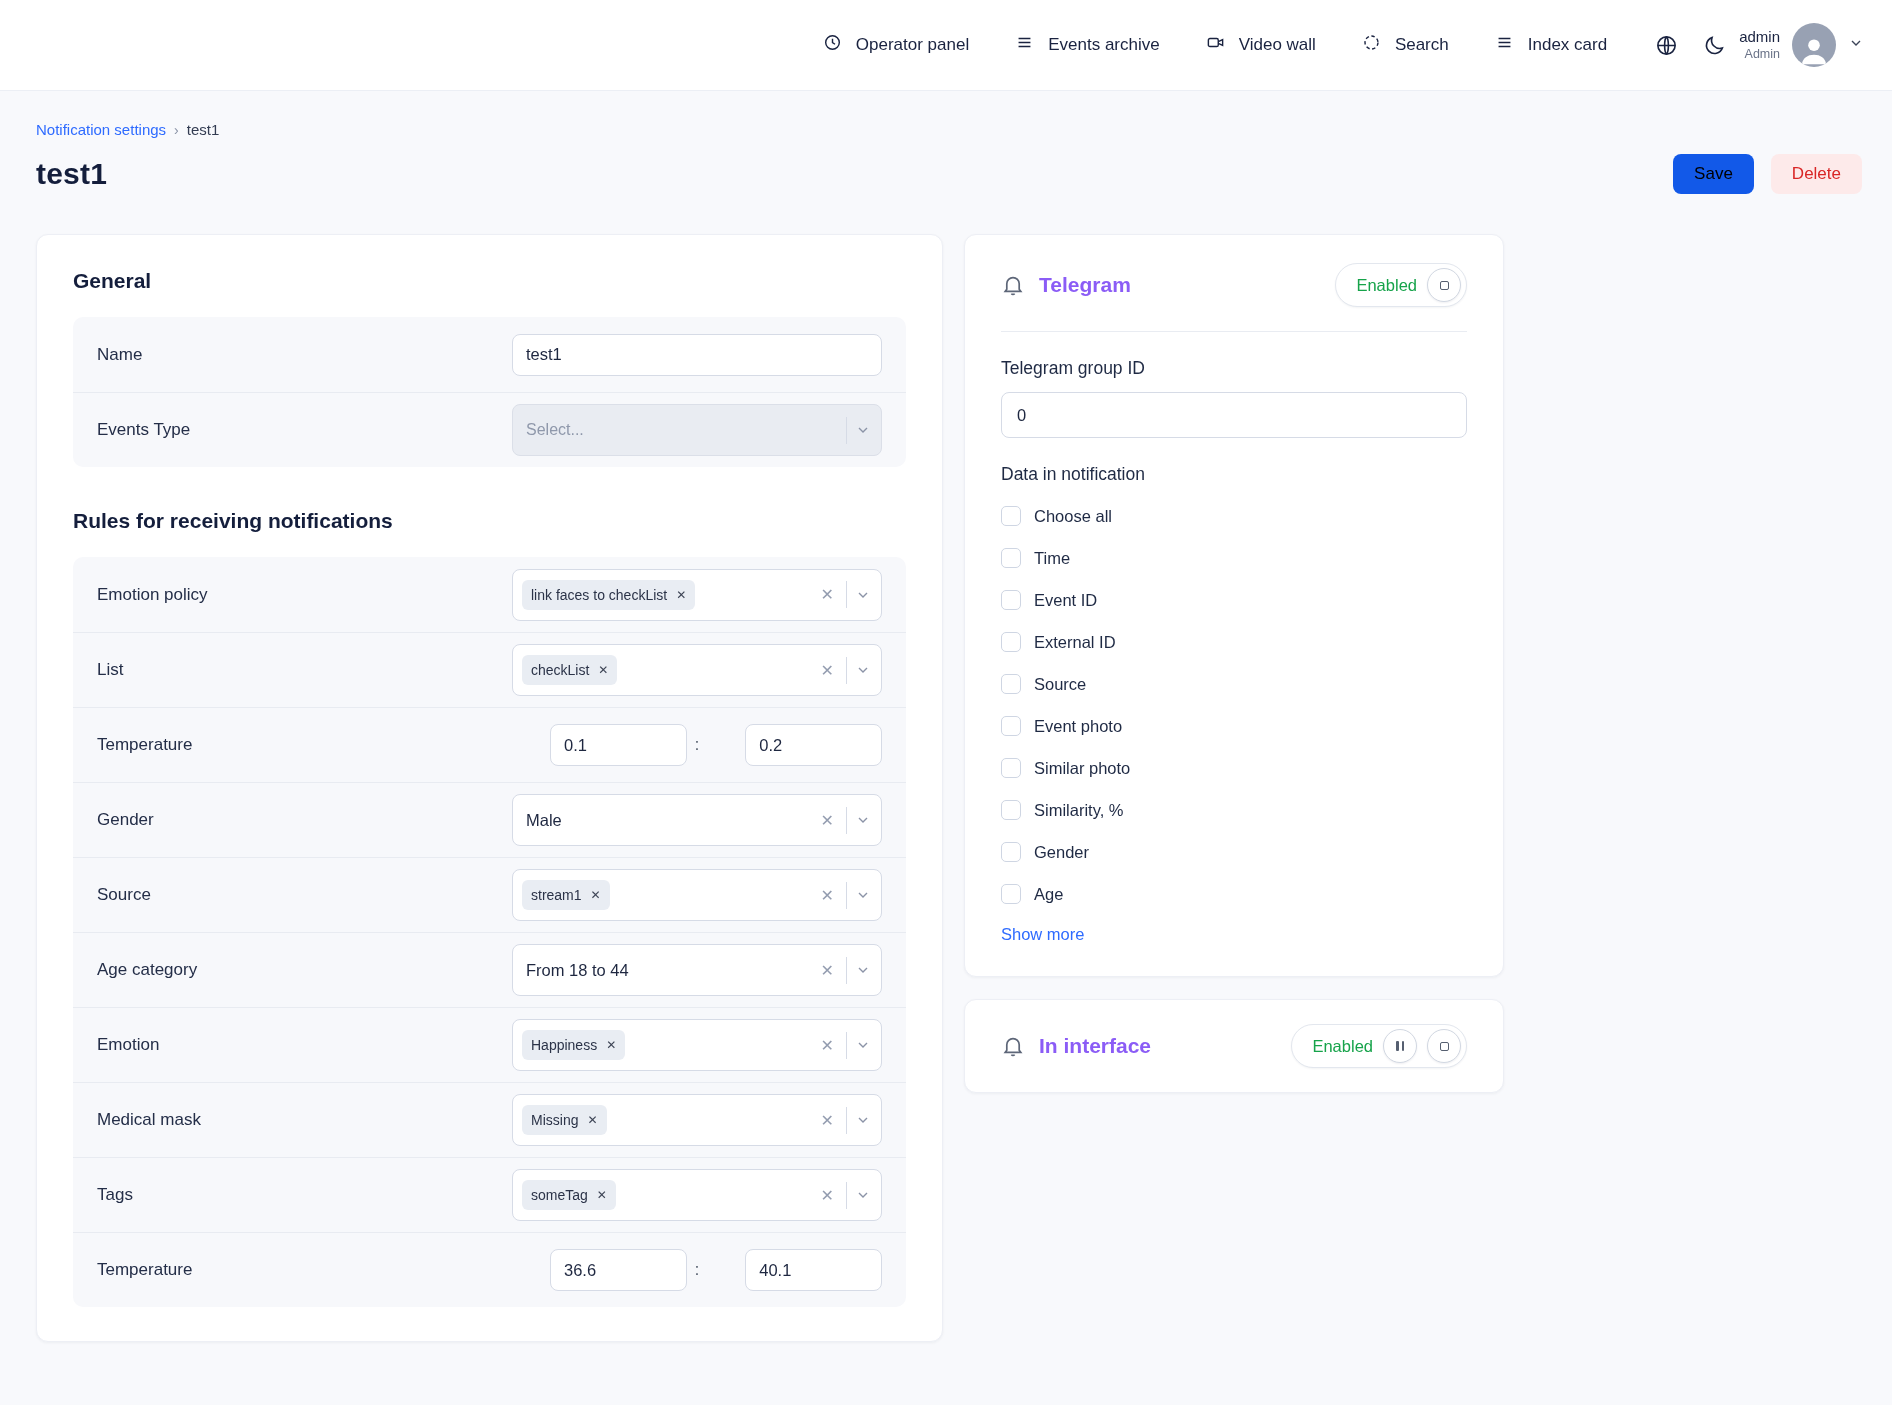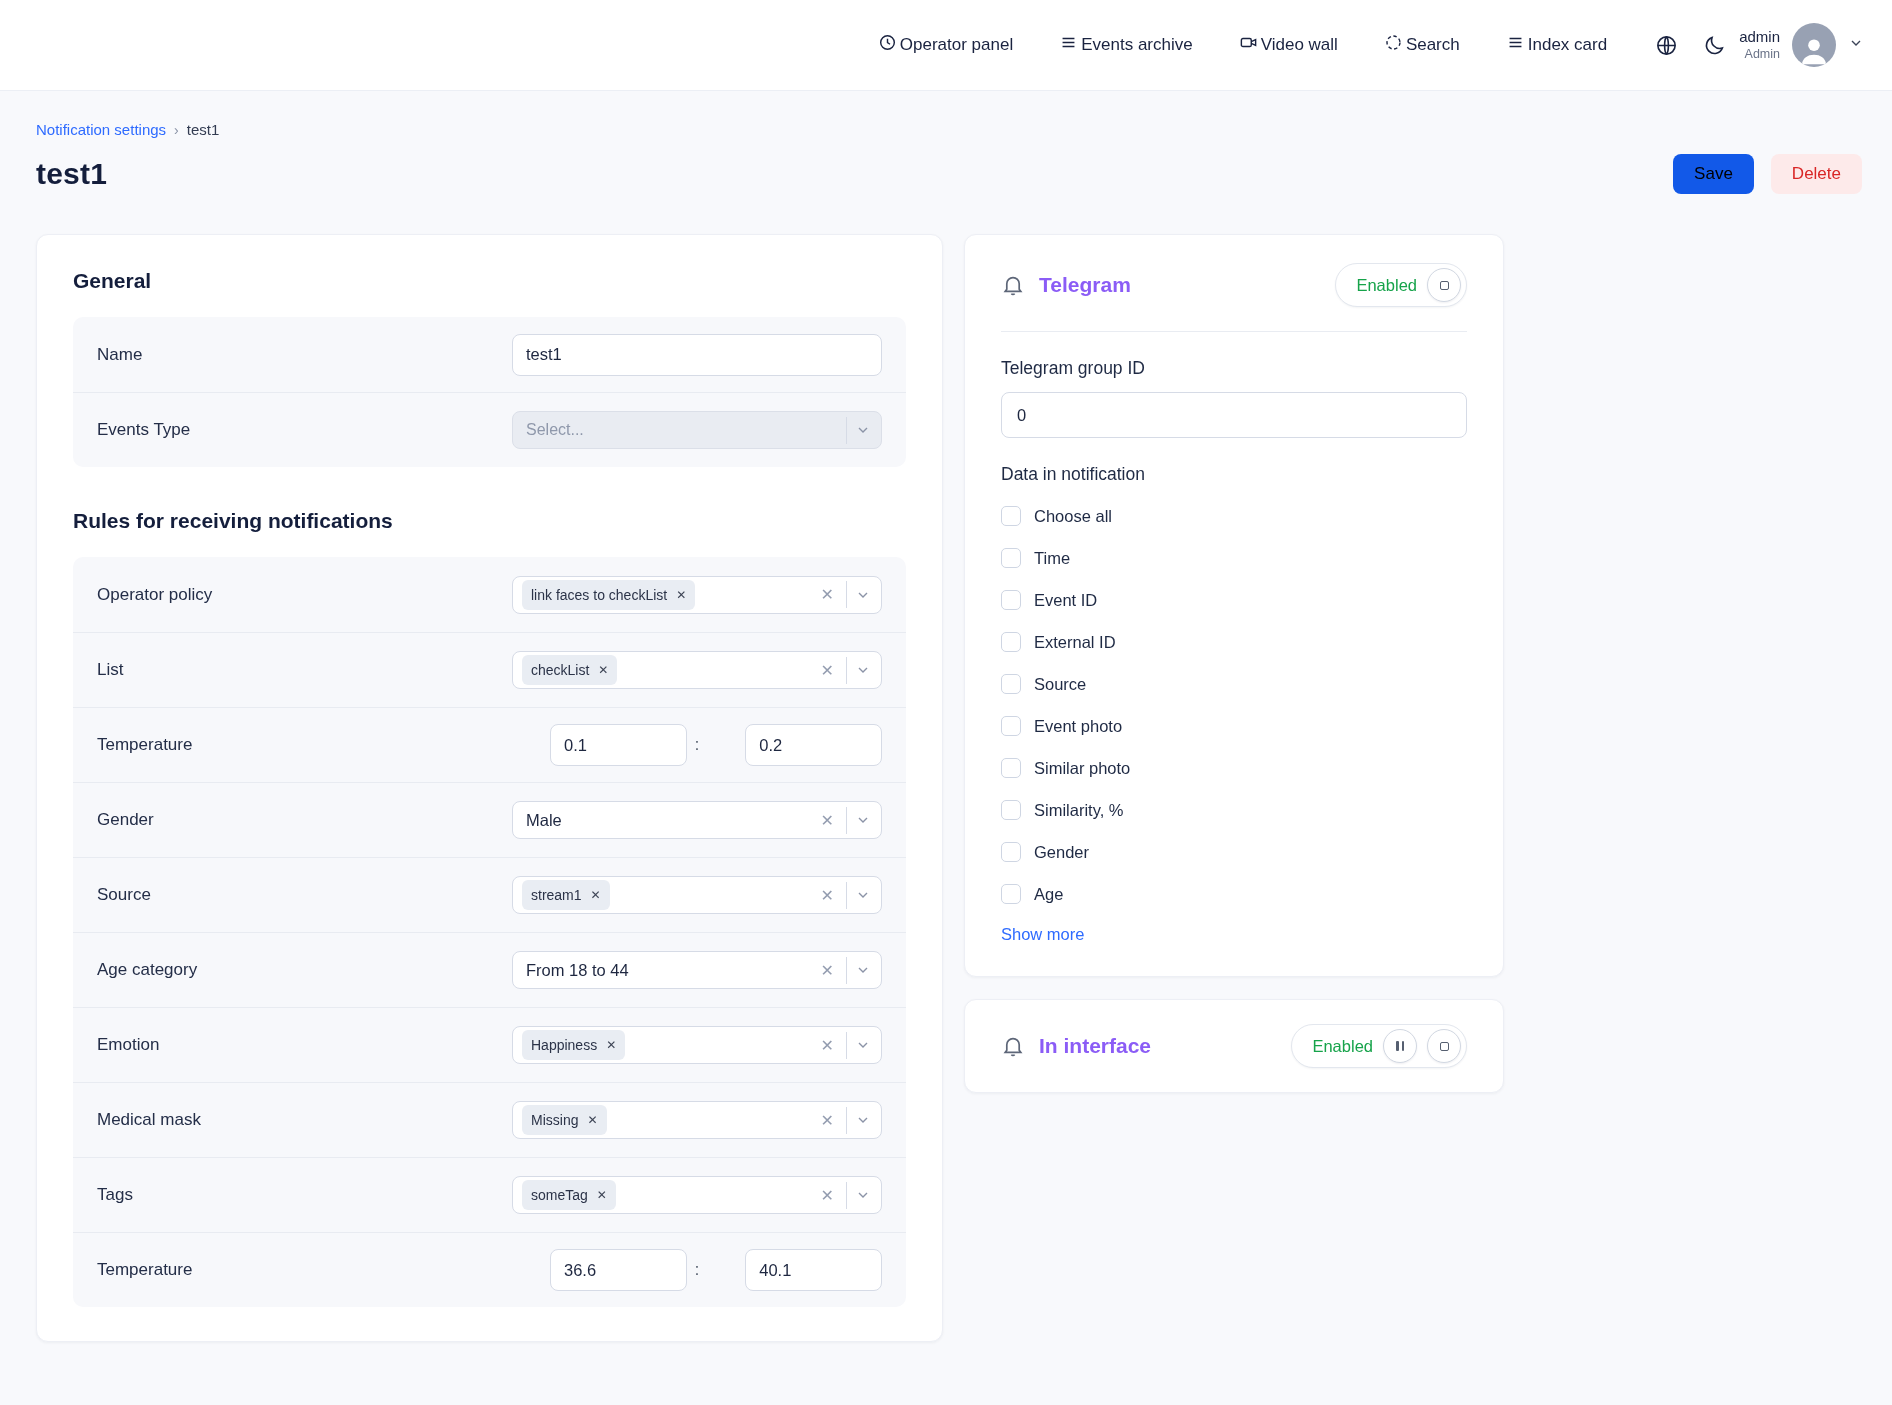--- a/index.html
+++ b/index.html
@@ -2,21 +2,21 @@
 <html><head>
 <meta charset="utf-8">
 <style>
   * { margin:0; padding:0; box-sizing:border-box; }
   html,body { width:1892px; height:1405px; overflow:hidden; }
   body { font-family:"Liberation Sans","DejaVu Sans",sans-serif; background:#f8f9fc; color:#1e2740; }
 
   
   header { height:91px; background:#fff; border-bottom:1px solid #eceff5; display:flex; align-items:center; padding:0 28px 0 36px; }
   .nav { display:flex; align-items:center; gap:46px; margin-left:auto; }
-  .nav-item { display:flex; align-items:center; gap:3px; font-size:17px; color:#1a2340; cursor:pointer; }
+  .nav-item { display:flex; align-items:center; gap:14px; font-size:17px; color:#1a2340; cursor:pointer; }
   .nav-item svg { width:19px; height:19px; stroke:#1a2340; }
   .hdr-iconbtn { width:26px; height:26px; display:flex; align-items:center; justify-content:center; cursor:pointer; }
   .hdr-iconbtn svg { width:23px; height:23px; stroke:#1a2340; }
   .hdr-icons { display:flex; align-items:center; gap:22px; margin-left:46px; }
   .user-block { display:flex; align-items:center; gap:12px; margin-left:12px; cursor:pointer; }
   .user-names { text-align:right; line-height:1.25; }
   .user-name { font-size:15px; color:#1a2340; }
   .user-role { font-size:12.5px; color:#6a7388; }
   .avatar { width:44px; height:44px; border-radius:50%; background:#98a1b3; display:flex; align-items:flex-end; justify-content:center; overflow:hidden; }
   .avatar svg { width:34px; height:34px; }
@@ -43,21 +43,21 @@
 
   .section-heading { font-size:21px; font-weight:700; color:#141e3c; margin-bottom:24px; }
   .row-group { background:#f7f8fb; border-radius:10px; margin-bottom:42px; }
   .row-group:last-child { margin-bottom:0; }
   .form-row { display:flex; align-items:center; height:75px; padding:0 24px; border-top:1px solid #e8ebf1; }
   .form-row:first-child { border-top:none; }
   .row-label { font-size:17px; color:#242e48; }
   .row-control { margin-left:auto; width:370px; display:flex; align-items:center; }
 
   .text-input { width:100%; height:42px; border:1px solid #d6dbe6; border-radius:8px; background:#fff; padding:0 13px; font-family:inherit; font-size:16.5px; color:#1e2740; outline:none; }
-  .select-box { width:100%; height:38px; border:1px solid #d6dbe6; border-radius:8px; background:#fff; display:flex; align-items:center; padding:0 10px 0 9px; cursor:pointer; }
+  .select-box { width:100%; height:52px; border:1px solid #d6dbe6; border-radius:8px; background:#fff; display:flex; align-items:center; padding:0 10px 0 9px; cursor:pointer; }
   .select-box.disabled { background:#e9ecf2; border-color:#dbdfe8; }
   .sel-content { display:flex; align-items:center; flex:1; min-width:0; }
   .sel-text { font-size:16.5px; color:#1e2740; padding-left:4px; }
   .sel-placeholder { font-size:16px; color:#8f98ab; padding-left:4px; }
   .chip { display:flex; align-items:center; gap:9px; background:#e9edf3; border-radius:6px; padding:0 9px; height:30px; font-size:14px; color:#2b3348; }
   .chip-x { font-size:12px; font-weight:700; color:#3c4354; cursor:pointer; }
   .sel-clear { font-size:16px; color:#949db0; font-weight:700; cursor:pointer; padding:0 4px; }
   .sel-div { width:1px; height:27px; background:#d6dbe6; margin:0 8px; }
   .sel-chevron { display:flex; cursor:pointer; }
   .sel-chevron svg { width:16px; height:16px; stroke:#8b93a7; }
@@ -198,21 +198,21 @@
                   </svg>
               </span>
             </div>
           </div>
         </div>
       </div>
 
       <div class="section-heading">Rules for receiving notifications</div>
       <div class="row-group" id="rules-rows">
           <div class="form-row">
-            <div class="row-label">Operator policy</div>
+            <div class="row-label">Emotion policy</div>
             <div class="row-control">
               <div class="select-box">
                 <div class="sel-content">
                   <span class="chip">
                     <span class="chip-label">link faces to checkList</span>
                     <span class="chip-x">✕</span>
                   </span>
                 </div>
                 <span class="sel-clear">✕</span>
                 <span class="sel-div"></span>

